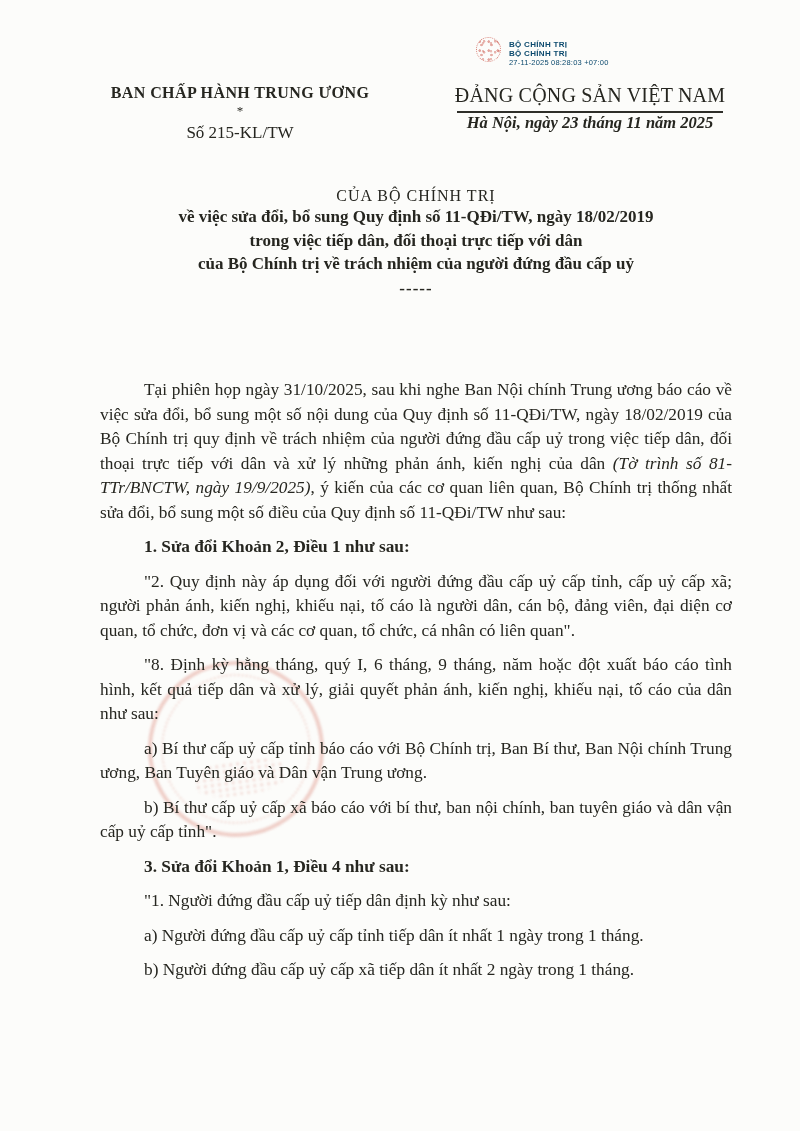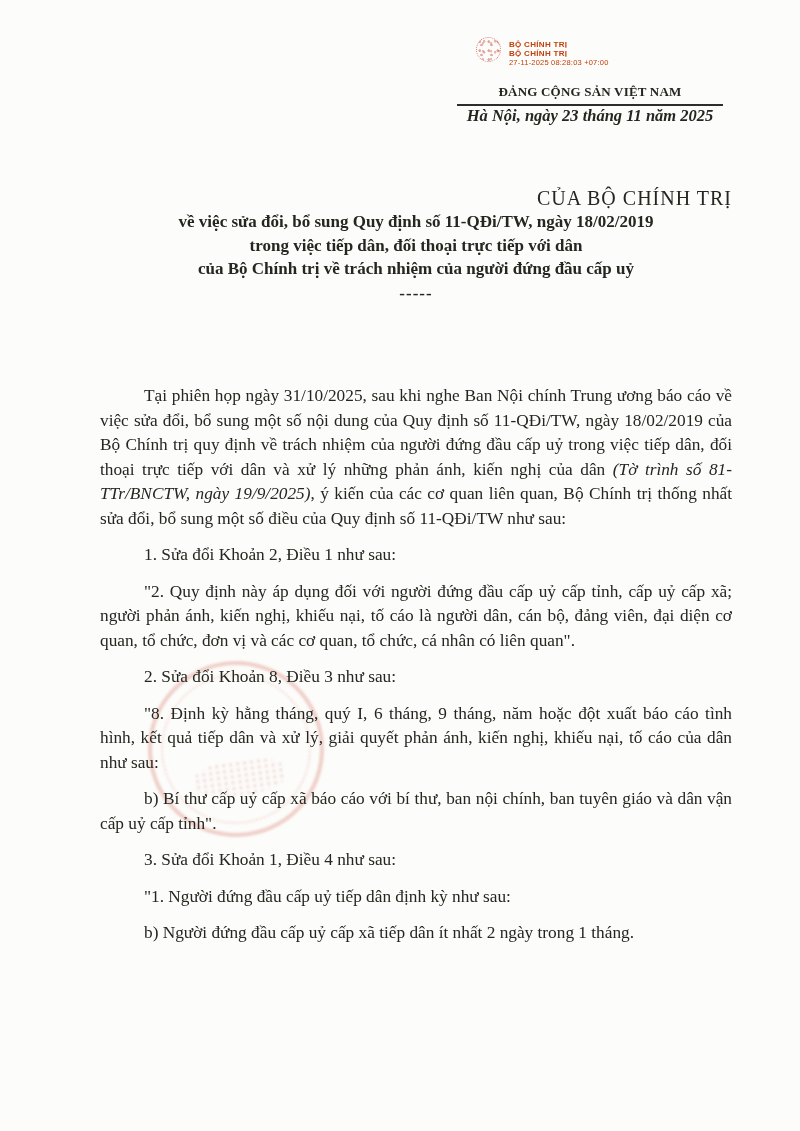--- a/index.html
+++ b/index.html
@@ -30,53 +30,53 @@
       radial-gradient(circle at 65% 30%, rgba(205,90,78,.45) 1px, transparent 1.6px),
       radial-gradient(circle at 45% 70%, rgba(205,90,78,.5) 1px, transparent 1.6px),
       radial-gradient(circle at 75% 65%, rgba(205,90,78,.4) 1px, transparent 1.6px);
     background-size: 9px 9px, 11px 11px, 10px 10px, 8px 8px;
     box-sizing: border-box;
     flex: 0 0 auto;
   }
   .stamp-text {
     margin-left: 8px;
     margin-top: 3px;
-    color: #c2410c;
+    color: #0c4a6e;
     font-family: "Liberation Sans", "DejaVu Sans", sans-serif;
   }
   .stamp-text .ln { font-size: 8px; font-weight: bold; line-height: 9px; letter-spacing: .3px; }
   .stamp-text .ln3 { font-size: 7.5px; font-weight: normal; line-height: 9px; letter-spacing: .2px; }
 
   
   .hdr-left {
     position: absolute;
     left: 85px; top: 84px; width: 310px;
     text-align: center;
   }
   .hdr-org { font-size: 16px; font-weight: bold; letter-spacing: .4px; }
   .hdr-star { font-size: 13px; margin-top: 3px; line-height: 12px; }
   .hdr-num { font-size: 17px; margin-top: 6px; }
 
   .hdr-right {
     position: absolute;
     left: 443px; top: 84px; width: 294px;
     text-align: center;
   }
-  .hdr-party { font-size: 13px; font-weight: bold; letter-spacing: .2px; }
+  .hdr-party { font-size: 20px; font-weight: normal; letter-spacing: .2px; }
   .hdr-rule { width: 266px; height: 2px; background: #2e2e29; margin: 4px auto 0; }
   .hdr-date { font-size: 16.5px; font-weight: bold; font-style: italic; margin-top: 0; }
 
   
   .title-block {
     position: absolute;
     left: 100px; top: 182px; width: 632px;
     text-align: center;
   }
   .t1 { font-size: 20px; font-weight: bold; letter-spacing: 1px; }
-  .t2 { font-size: 20px; letter-spacing: 1px; margin-top: 5px; text-align: right; }
+  .t2 { font-size: 16px; letter-spacing: 1px; margin-top: 5px; }
   .t-sub { font-size: 17px; font-weight: bold; line-height: 23.5px; }
   .t-sub-first { margin-top: 0; }
   .t-dashes { font-size: 17px; font-weight: bold; letter-spacing: 1px; margin-top: 3px; }
 
   
   .faint-seal {
     position: absolute;
     left: 148px; top: 661px;
     width: 168px; height: 168px;
     border-radius: 50%;
@@ -103,38 +103,43 @@
 
   
   .body-text {
     position: absolute;
     left: 100px; top: 372px; width: 632px;
     font-size: 17.3px;
     line-height: 24.5px;
     text-align: justify;
     z-index: 1;
   }
-  .body-text p { margin: 12px 0 10px; text-indent: 44px; }
-  .body-text p.heading { font-weight: normal; text-align: left; }
+  .body-text p { margin: 6px 0 10px; text-indent: 44px; }
+  .body-text p.heading { font-weight: bold; text-align: left; }
   .em { font-style: italic; }
 </style>
 </head>
 <body>
 
 <div class="page">
 
   <div class="digital-stamp">
     <div class="seal-dot"></div>
     <div class="stamp-text">
       <div class="ln">BỘ CHÍNH TRỊ</div>
       <div class="ln">BỘ CHÍNH TRỊ</div>
       <div class="ln3">27-11-2025 08:28:03 +07:00</div>
     </div>
   </div>
 
+  <div class="hdr-left">
+    <div class="hdr-org">BAN CHẤP HÀNH TRUNG ƯƠNG</div>
+    <div class="hdr-star">*</div>
+    <div class="hdr-num">Số 215-KL/TW</div>
+  </div>
 
   <div class="hdr-right">
     <div class="hdr-party">ĐẢNG CỘNG SẢN VIỆT NAM</div>
     <div class="hdr-rule"></div>
     <div class="hdr-date">Hà Nội, ngày 23 tháng 11 năm 2025</div>
   </div>
 
   <div class="title-block">
     <div class="t2">CỦA BỘ CHÍNH TRỊ</div>
     <div class="t-sub t-sub-first">về việc sửa đổi, bổ sung Quy định số 11-QĐi/TW, ngày 18/02/2019</div>
@@ -144,22 +149,23 @@
   </div>
 
   <div class="faint-seal"></div>
 
   <div class="body-text">
     <p><span>Tại phiên họp ngày 31/10/2025, sau khi nghe Ban Nội chính Trung ương báo cáo về việc sửa đổi, bổ sung một số nội dung của Quy định số 11-QĐi/TW, ngày 18/02/2019 của Bộ Chính trị quy định về trách nhiệm của người đứng đầu cấp uỷ trong việc tiếp dân, đối thoại trực tiếp với dân và xử lý những phản ánh, kiến nghị của dân </span><span class="em">(Tờ trình số 81-TTr/BNCTW, ngày 19/9/2025)</span><span>, ý kiến của các cơ quan liên quan, Bộ Chính trị thống nhất sửa đổi, bổ sung một số điều của Quy định số 11-QĐi/TW như sau:</span></p>
 
     <p class="heading">1. Sửa đổi Khoản 2, Điều 1 như sau:</p>
     <p>"2. Quy định này áp dụng đối với người đứng đầu cấp uỷ cấp tỉnh, cấp uỷ cấp xã; người phản ánh, kiến nghị, khiếu nại, tố cáo là người dân, cán bộ, đảng viên, đại diện cơ quan, tổ chức, đơn vị và các cơ quan, tổ chức, cá nhân có liên quan".</p>
 
-    <p class="heading">2. Sửa đổi Khoản 8, Điều 3 như sau:</p>
     <p>"8. Định kỳ hằng tháng, quý I, 6 tháng, 9 tháng, năm hoặc đột xuất báo cáo tình hình, kết quả tiếp dân và xử lý, giải quyết phản ánh, kiến nghị, khiếu nại, tố cáo của dân như sau:</p>
+    <p>a) Bí thư cấp uỷ cấp tỉnh báo cáo với Bộ Chính trị, Ban Bí thư, Ban Nội chính Trung ương, Ban Tuyên giáo và Dân vận Trung ương.</p>
     <p>b) Bí thư cấp uỷ cấp xã báo cáo với bí thư, ban nội chính, ban tuyên giáo và dân vận cấp uỷ cấp tỉnh".</p>
 
     <p class="heading">3. Sửa đổi Khoản 1, Điều 4 như sau:</p>
     <p>"1. Người đứng đầu cấp uỷ tiếp dân định kỳ như sau:</p>
+    <p>a) Người đứng đầu cấp uỷ cấp tỉnh tiếp dân ít nhất 1 ngày trong 1 tháng.</p>
     <p>b) Người đứng đầu cấp uỷ cấp xã tiếp dân ít nhất 2 ngày trong 1 tháng.</p>
   </div>
 
 </div>
 
 </body></html>

